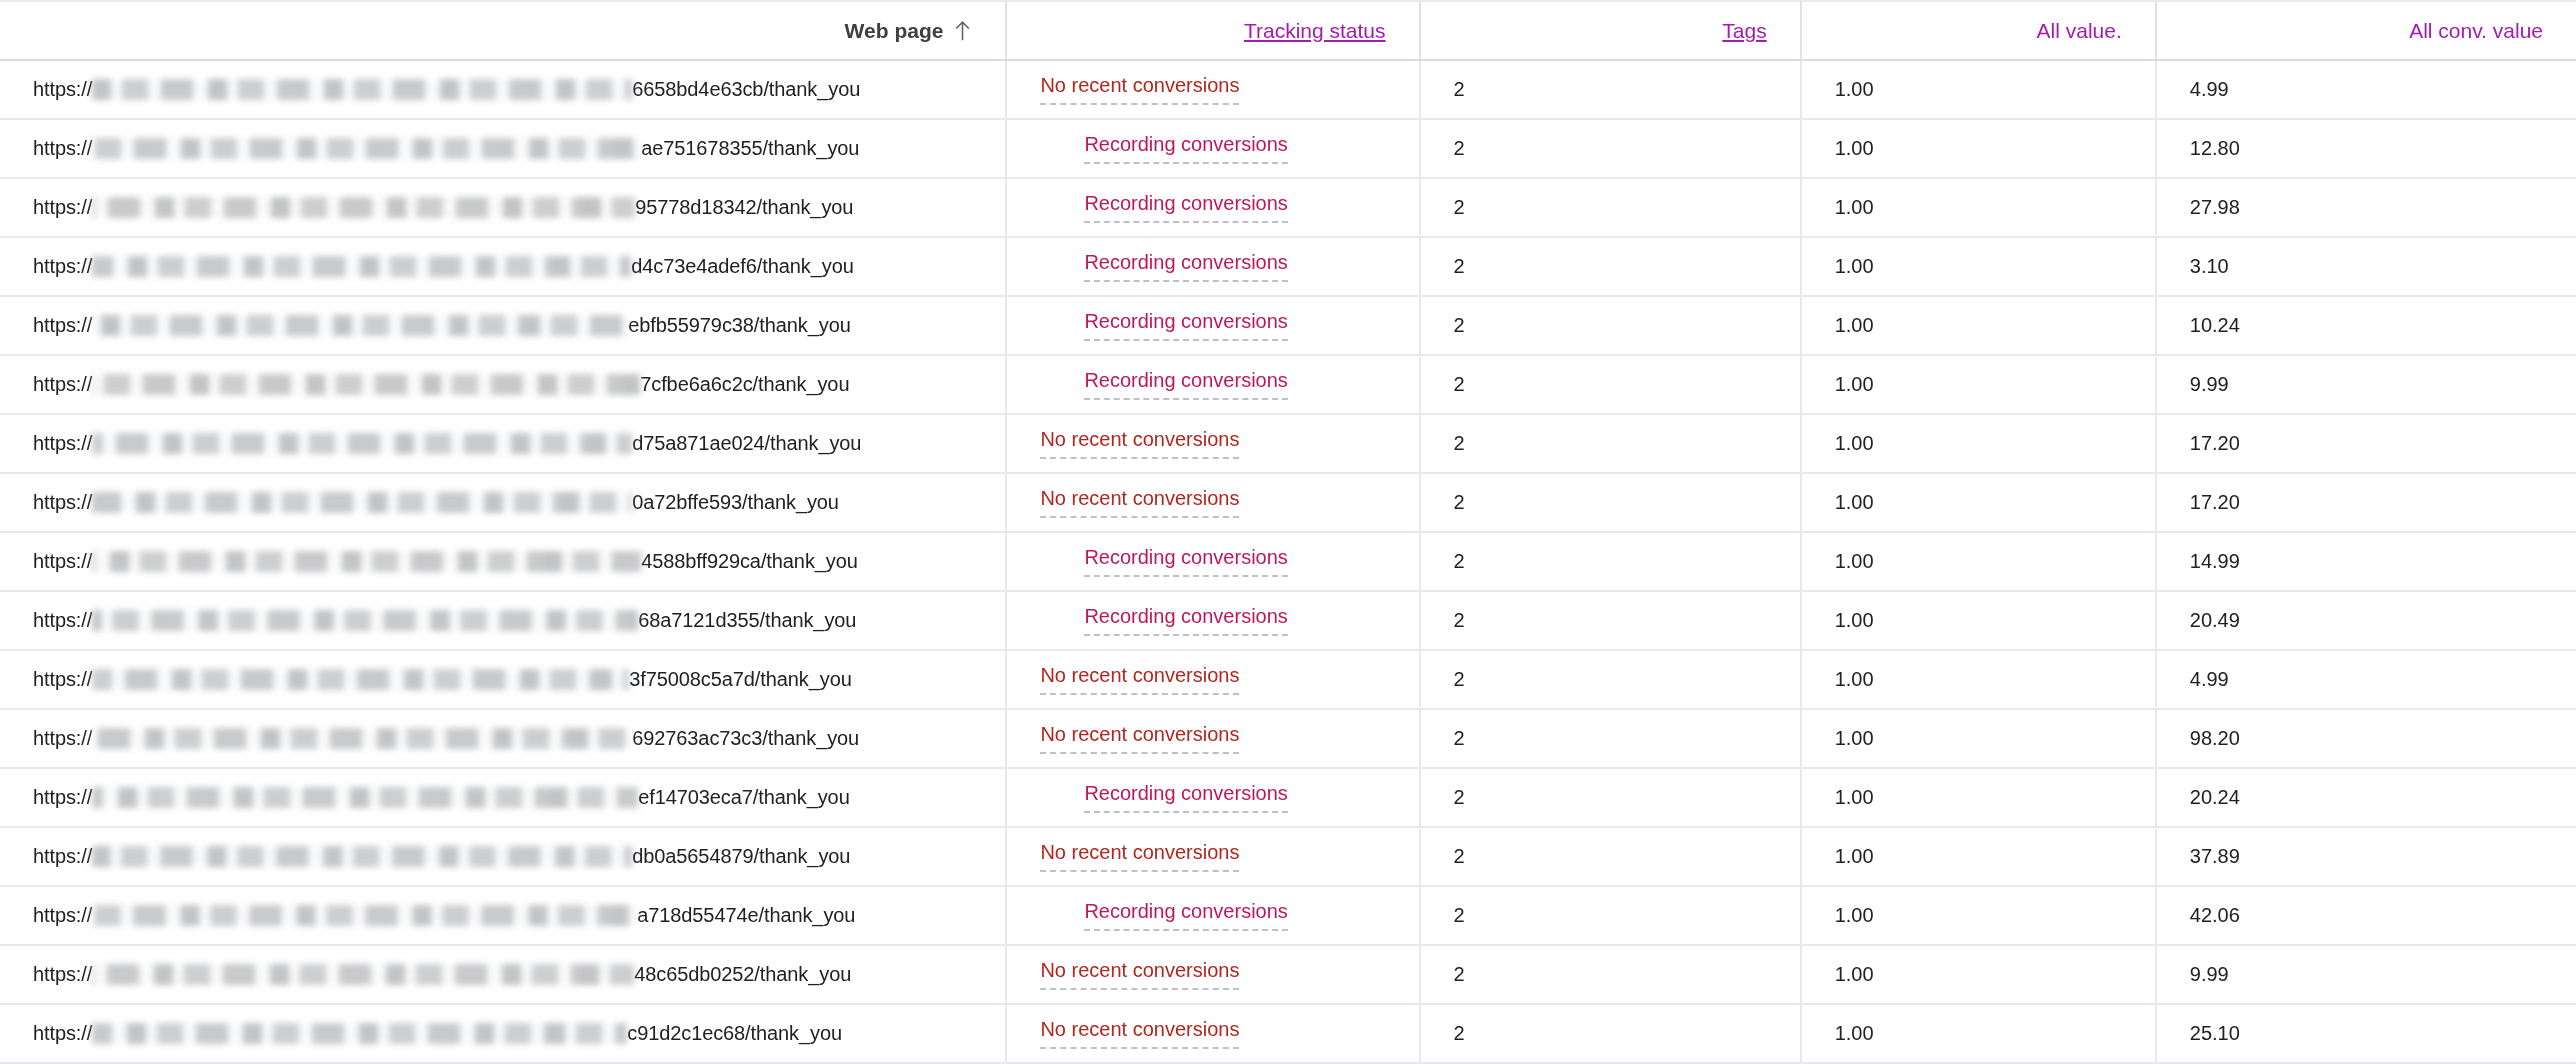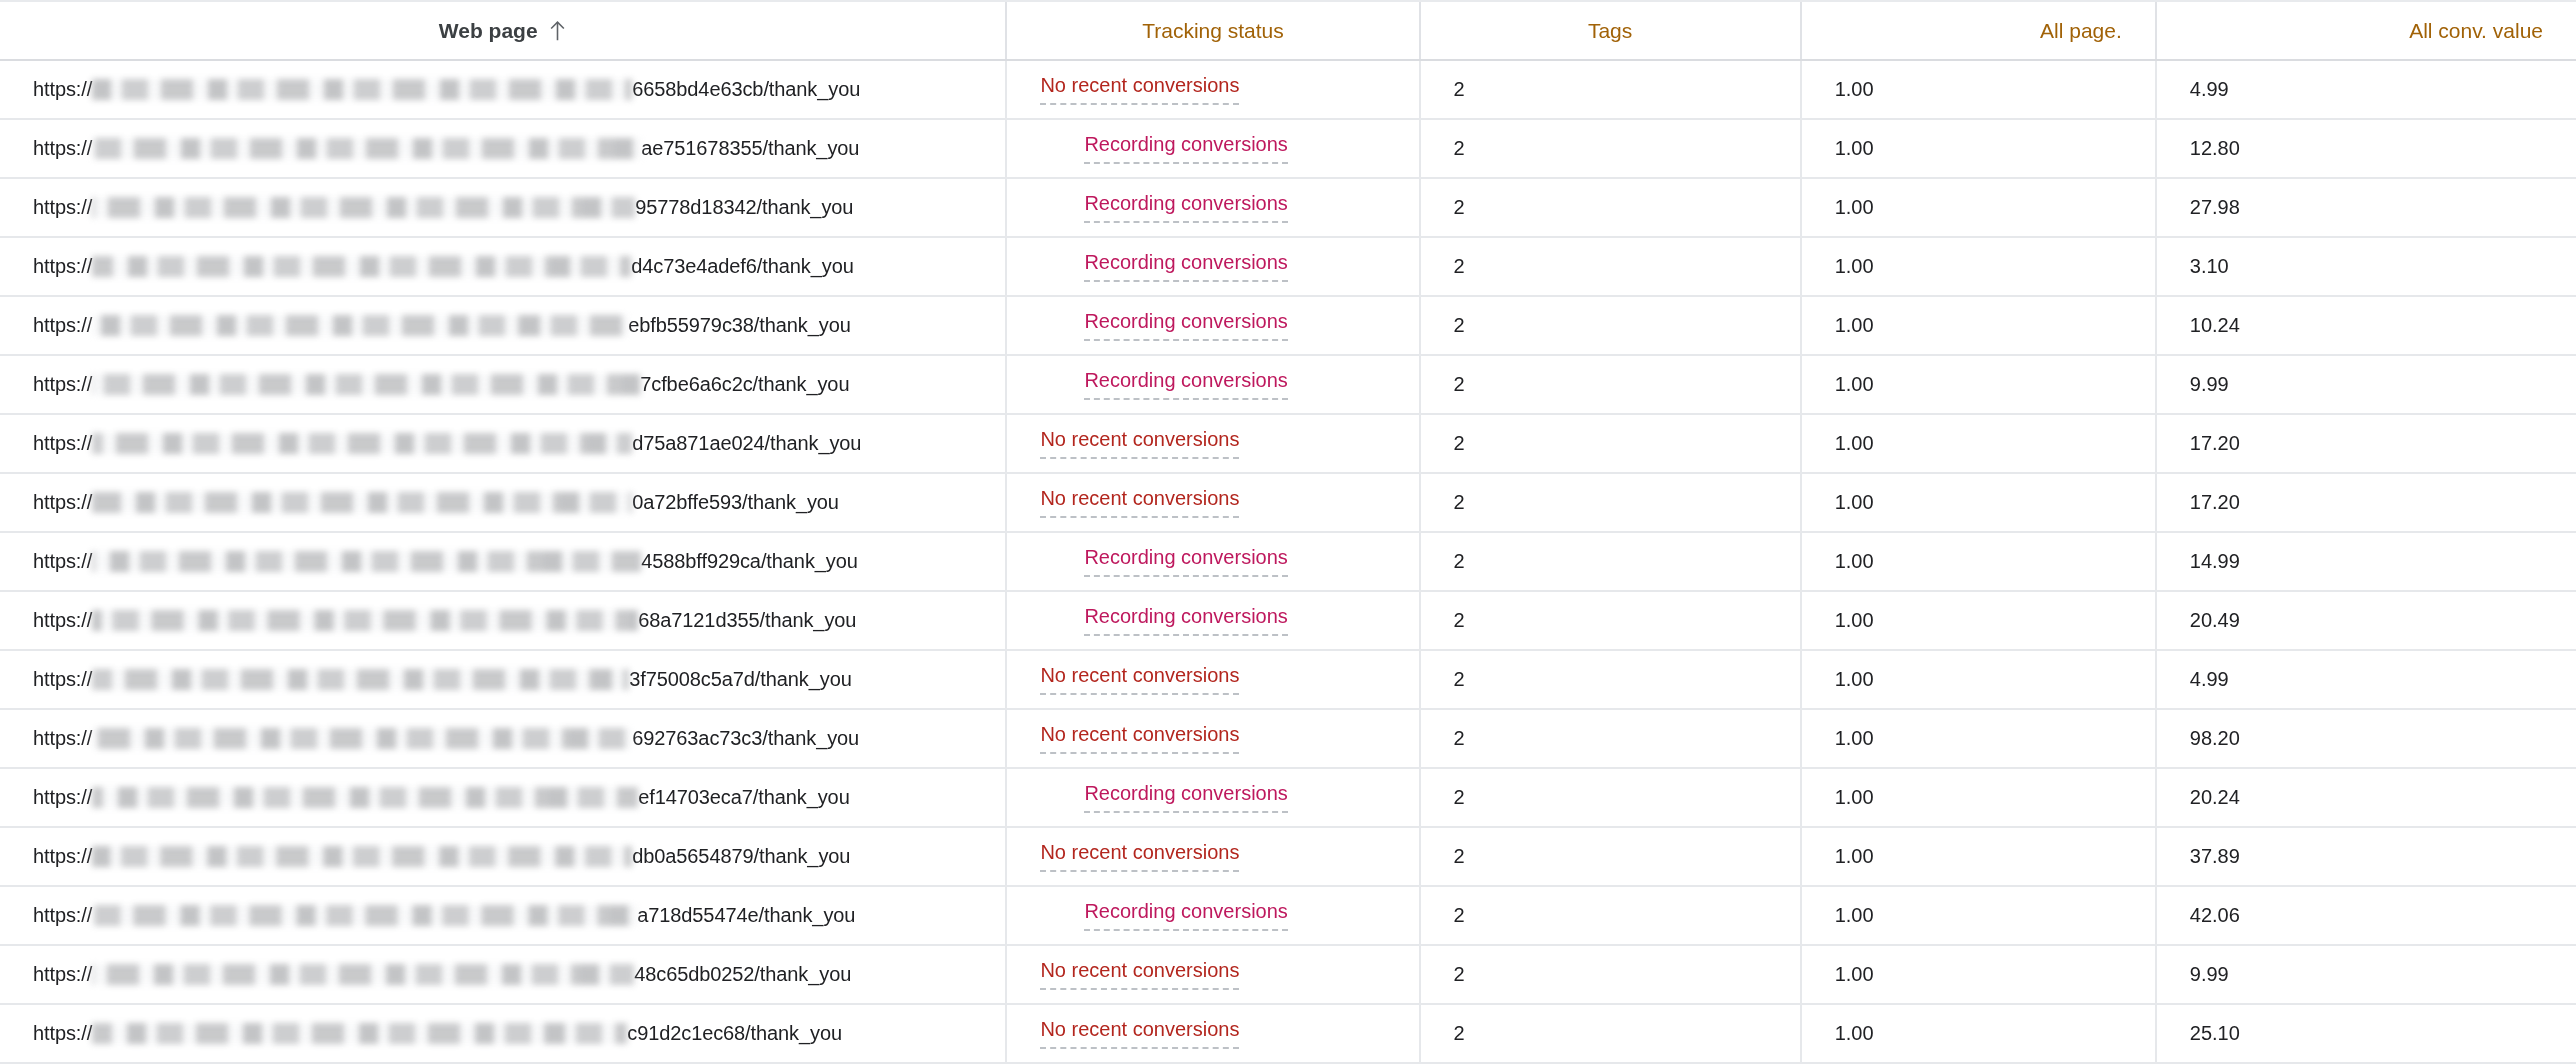--- a/index.html
+++ b/index.html
@@ -41,28 +41,28 @@
     font-weight: 700;
     color: #3c4043;
     padding: 0 33px;
     vertical-align: middle;
     border-bottom: 2.2px solid #dadce0;
     border-top: 2.2px solid #e8eaed;
     box-sizing: border-box;
     white-space: nowrap;
     user-select: none;
   }
-  thead th.align-left  { text-align: center;  }
+  thead th.align-left  { text-align: right; text-decoration: underline;  }
   thead th.align-right { text-align: right; }
   thead th.sep {
     border-left: 2.2px solid #e0e2e6;
   }
   thead th.secondary {
     font-weight: 400;
-    color: #a16207;
+    color: #a21caf;
   }
   .th-inner {
     display: inline-flex;
     align-items: center;
     gap: 10px;
   }
   .sort-arrow {
     display: inline-block;
     width: 19px;
     height: 21.7px;
@@ -166,21 +166,21 @@
             </span>
           </span>
         </th>
         <th class="align-left sep secondary">
           <span>Tracking status</span>
         </th>
         <th class="align-left sep secondary">
           <span>Tags</span>
         </th>
         <th class="align-right sep secondary">
-          <span>All page.</span>
+          <span>All value.</span>
         </th>
         <th class="align-right sep secondary">
           <span>All conv. value</span>
         </th>
       </tr>
     </thead>
     <tbody id="tbody">
         <tr class="data-row">
           <td>
             <span class="url-cell">

